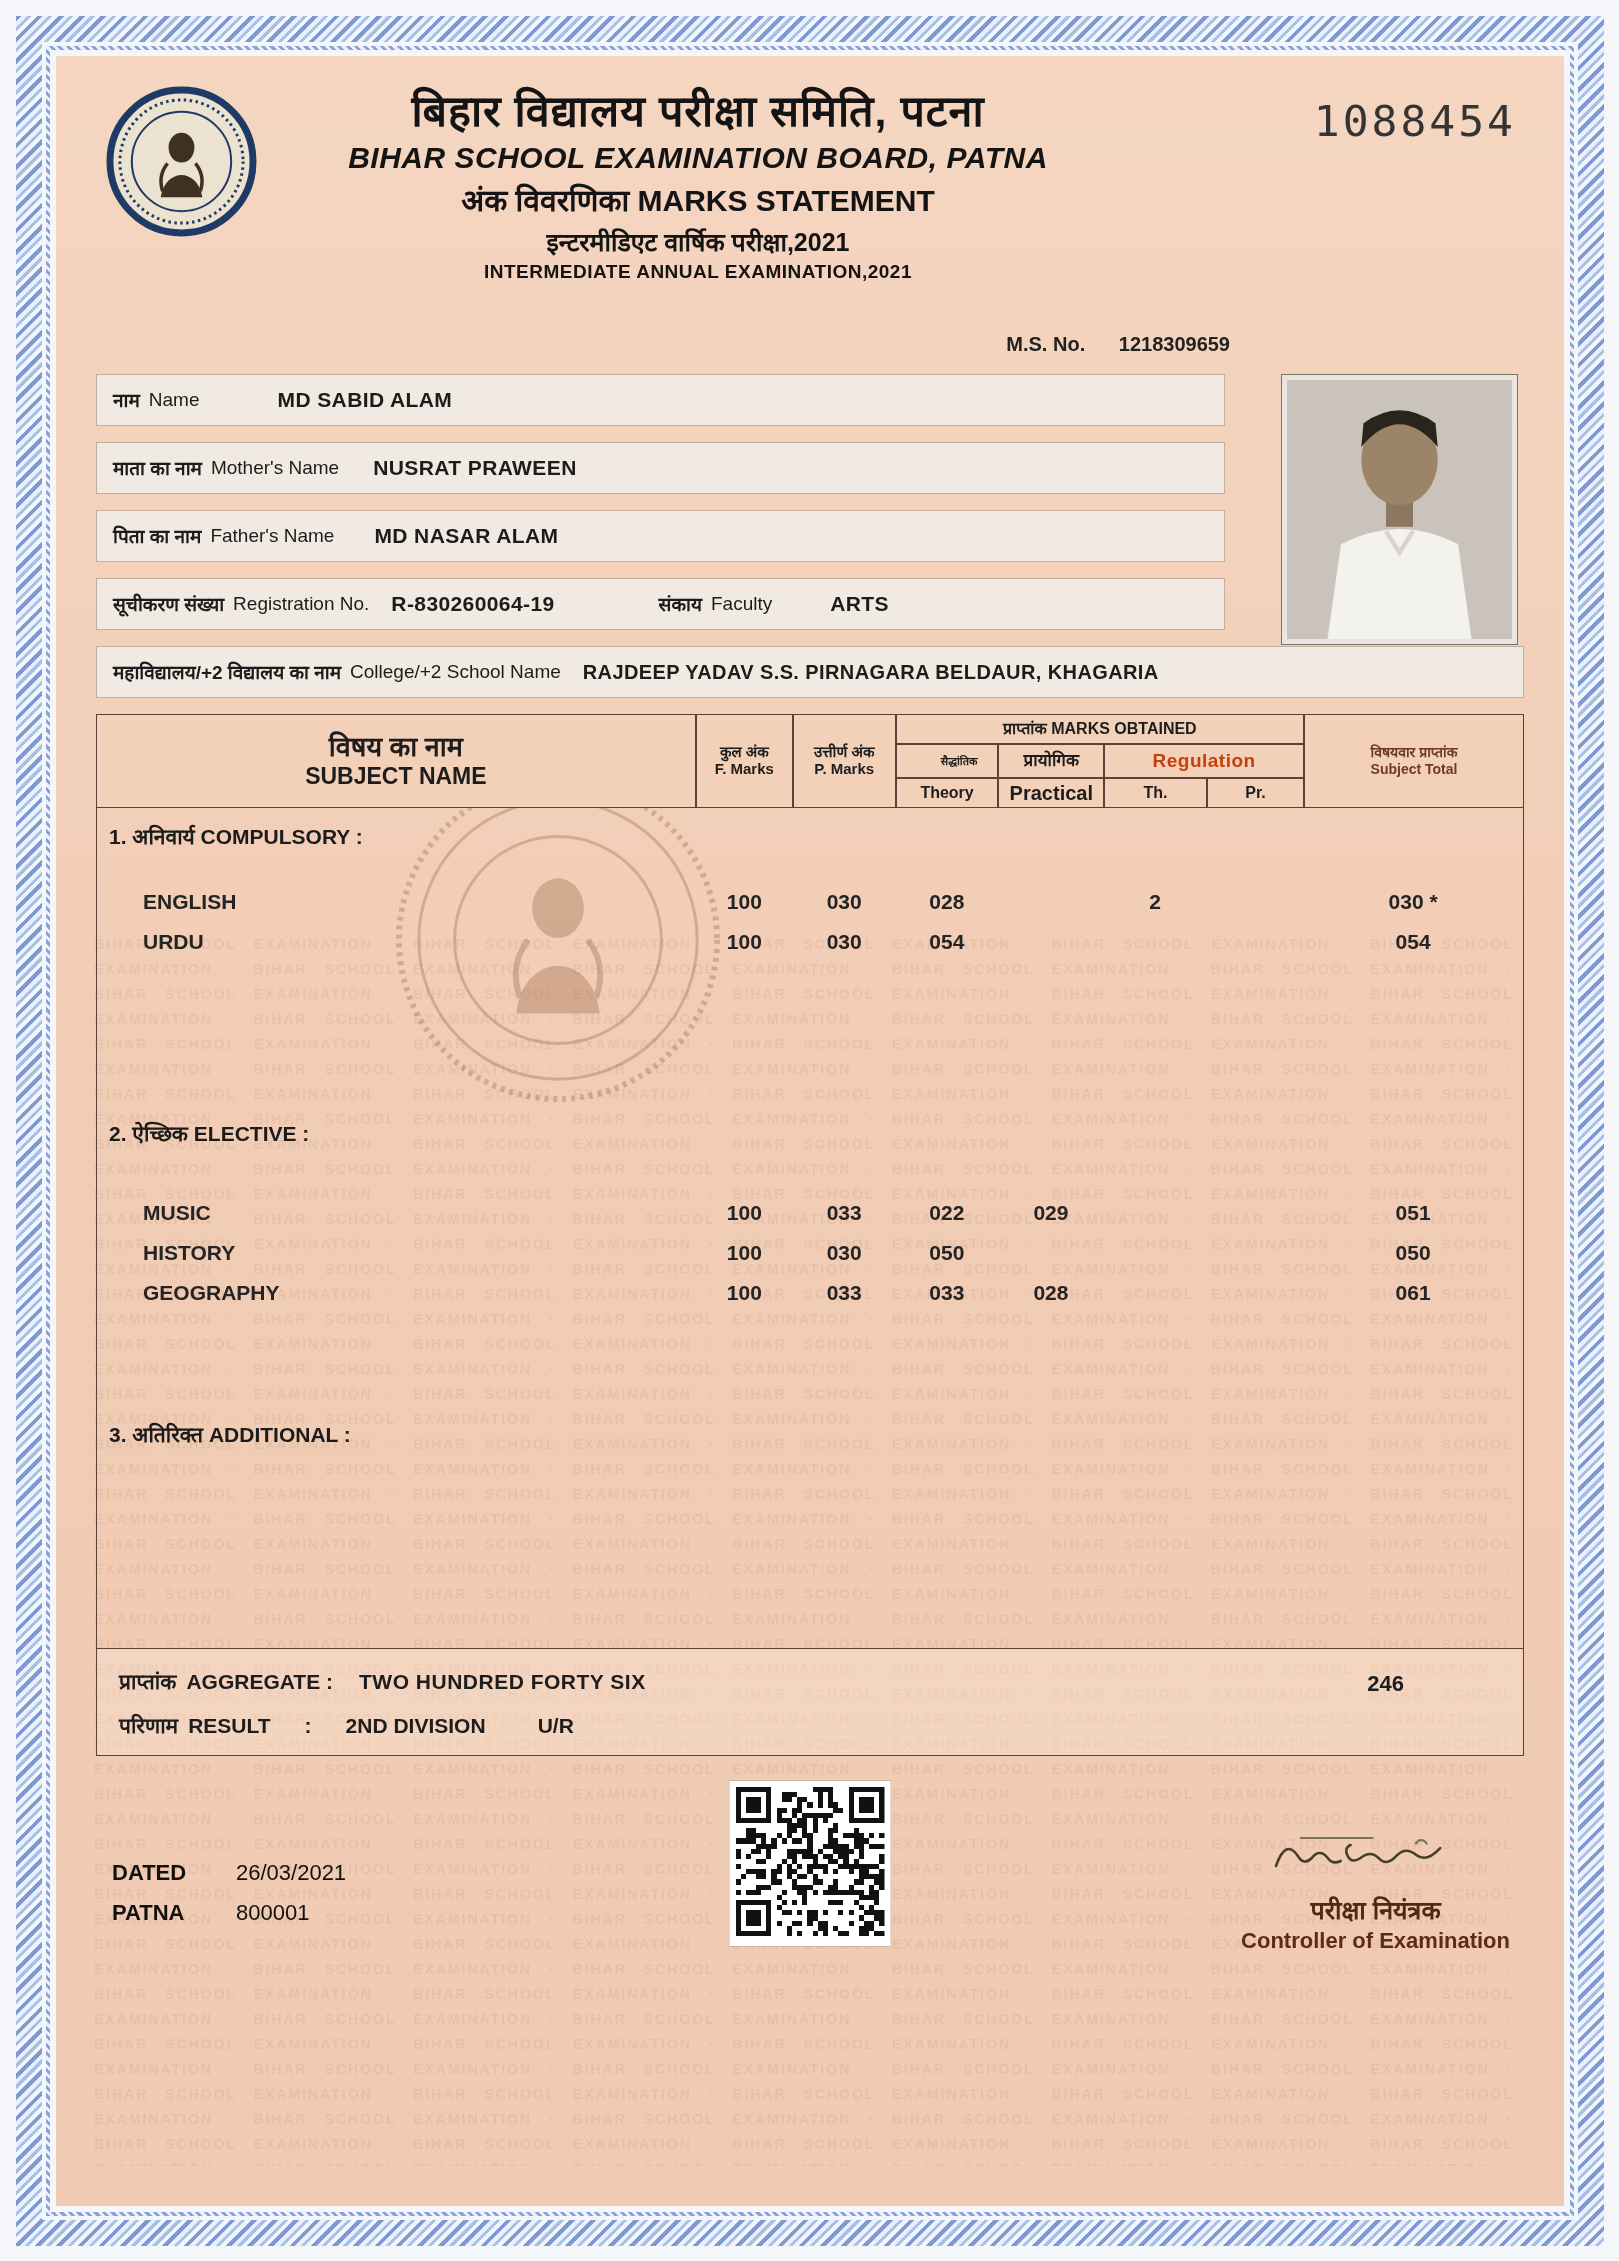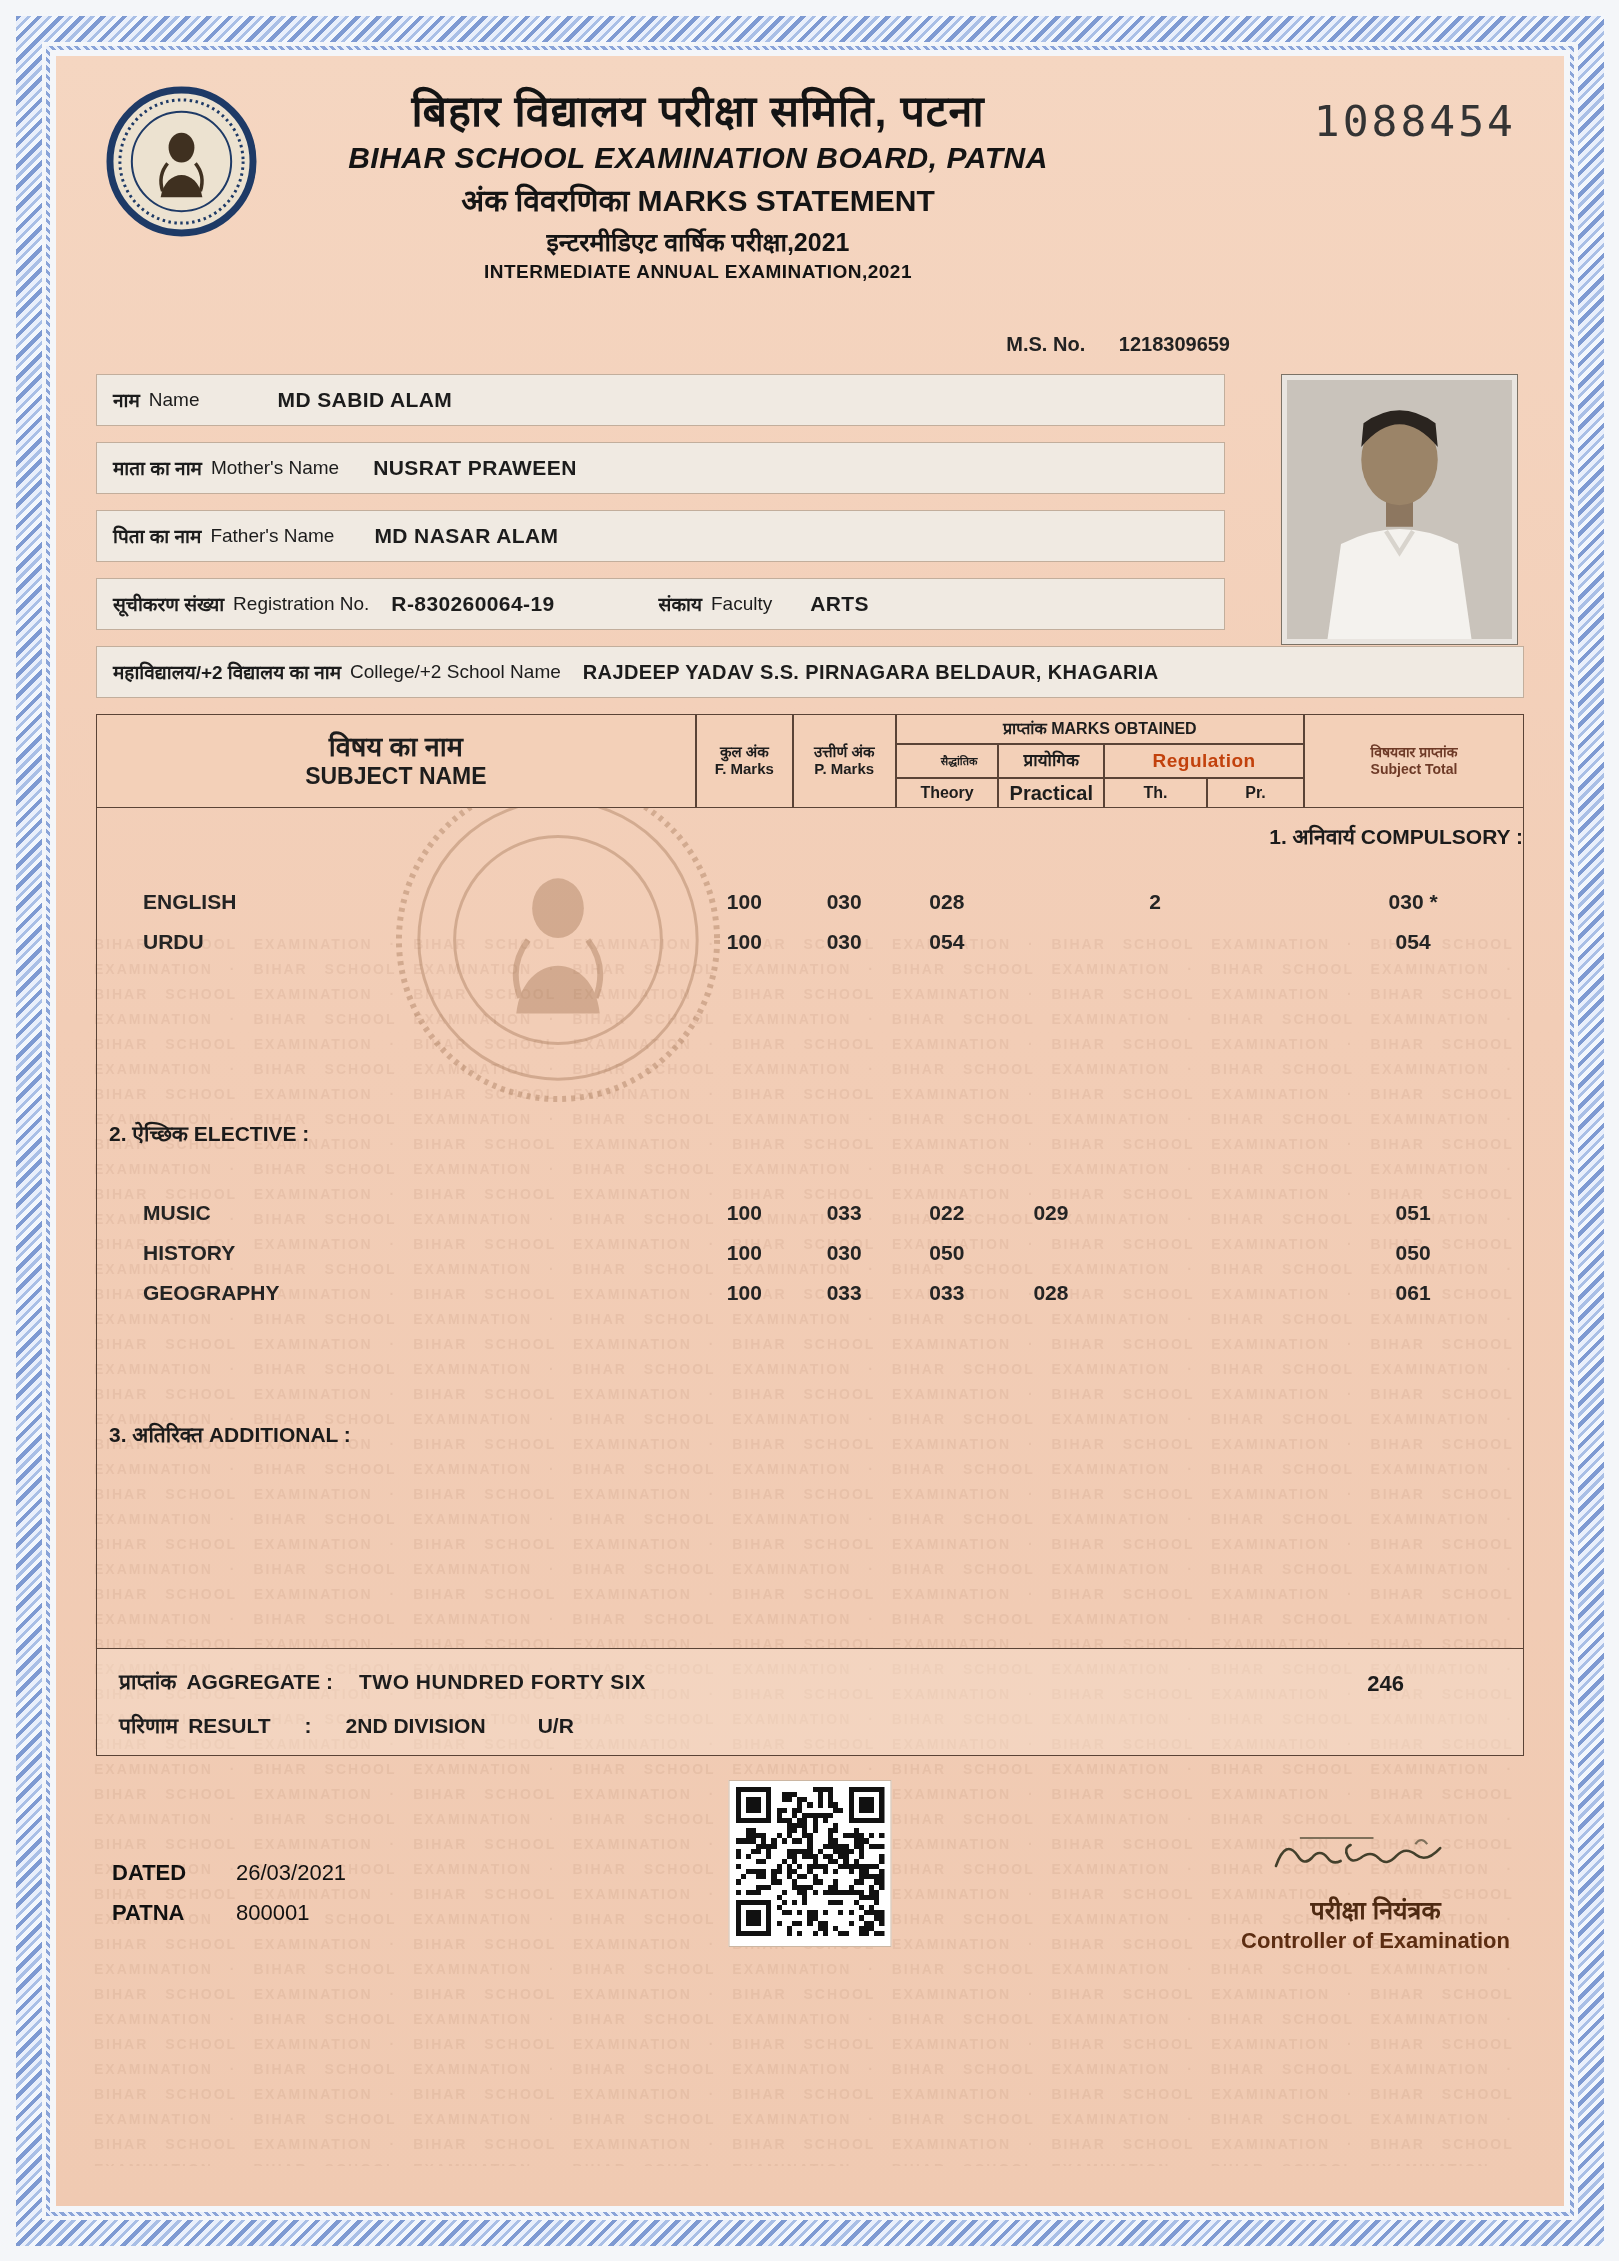--- a/index.html
+++ b/index.html
@@ -66,21 +66,21 @@
     width:calc(100% - 299px); font-size:19px; color:#1c1c1c;
   }
   .frow.full { width:100%; }
   .lab-hi { font-weight:bold; white-space:nowrap; }
   .lab-en { margin-left:9px; white-space:nowrap; }
   .val { font-weight:bold; font-size:21px; margin-left:78px; letter-spacing:0.4px; white-space:nowrap; }
   .val.tight { margin-left:22px; }
   .lab2 { margin-left:149px; }
   .val2 { margin-left:64px; }
   .lab-fac { margin-left:104px; }
-  .val-fac { margin-left:38px; }
+  .val-fac { margin-left:58px; }
   
   .cols { grid-template-columns:42% 6.8% 7.2% 7.2% 7.4% 7.2% 6.8% 15.4%; }
   .thead { display:grid; grid-template-rows:30px 34px 30px; margin-top:4px; }
   .th {
     border:1.4px solid #5a4336; background:#f3d0b8;
     display:flex; flex-direction:column; align-items:center; justify-content:center;
     line-height:1.12; text-align:center;
   }
   .h-sub { grid-area:1/1/4/2;text-align:center; }
   .h-sub .hi { font-size:27px; font-weight:bold; }
@@ -96,21 +96,21 @@
   .h-rth { grid-area:3/6/4/7; font-size:16px; font-weight:bold; }
   .h-rpr { grid-area:3/7/4/8; font-size:16px; font-weight:bold; }
   .h-tot { grid-area:1/8/4/9; color:#6e3a27; }
   .h-tot .hi { font-size:14px; font-weight:bold; }
   .h-tot .en { font-size:14px; font-weight:bold; margin-top:1px; }
   .tbody {
     position:relative; border:1.4px solid #5a4336; border-top:none;
     height:841px; overflow:hidden; background:transparent;
   }
   .sec { font-size:21px; font-weight:bold; padding-left:12px; color:#1b1b1b; }
-  .sec1 { margin-top:14px;text-align:right; } .sec2 { margin-top:165px; } .sec3 { margin-top:115px; }
+  .sec1 { margin-top:14px; } .sec2 { margin-top:165px; } .sec3 { margin-top:115px; }
   .trow { display:grid; font-size:21px; font-weight:bold; color:#242424; }
   .trow .c { text-align:center; }
   .trow .subj { text-align:left; padding-left:46px; }
   .r-english { margin-top:40px; } .r-urdu { margin-top:16px; }
   .r-music { margin-top:54px; } .r-history { margin-top:16px; } .r-geography { margin-top:16px; }
   
   .aggbox {
     border:1.4px solid #5a4336; border-top:none; position:relative;
     padding:18px 22px 16px; background:rgba(247,224,206,.45);
   }

